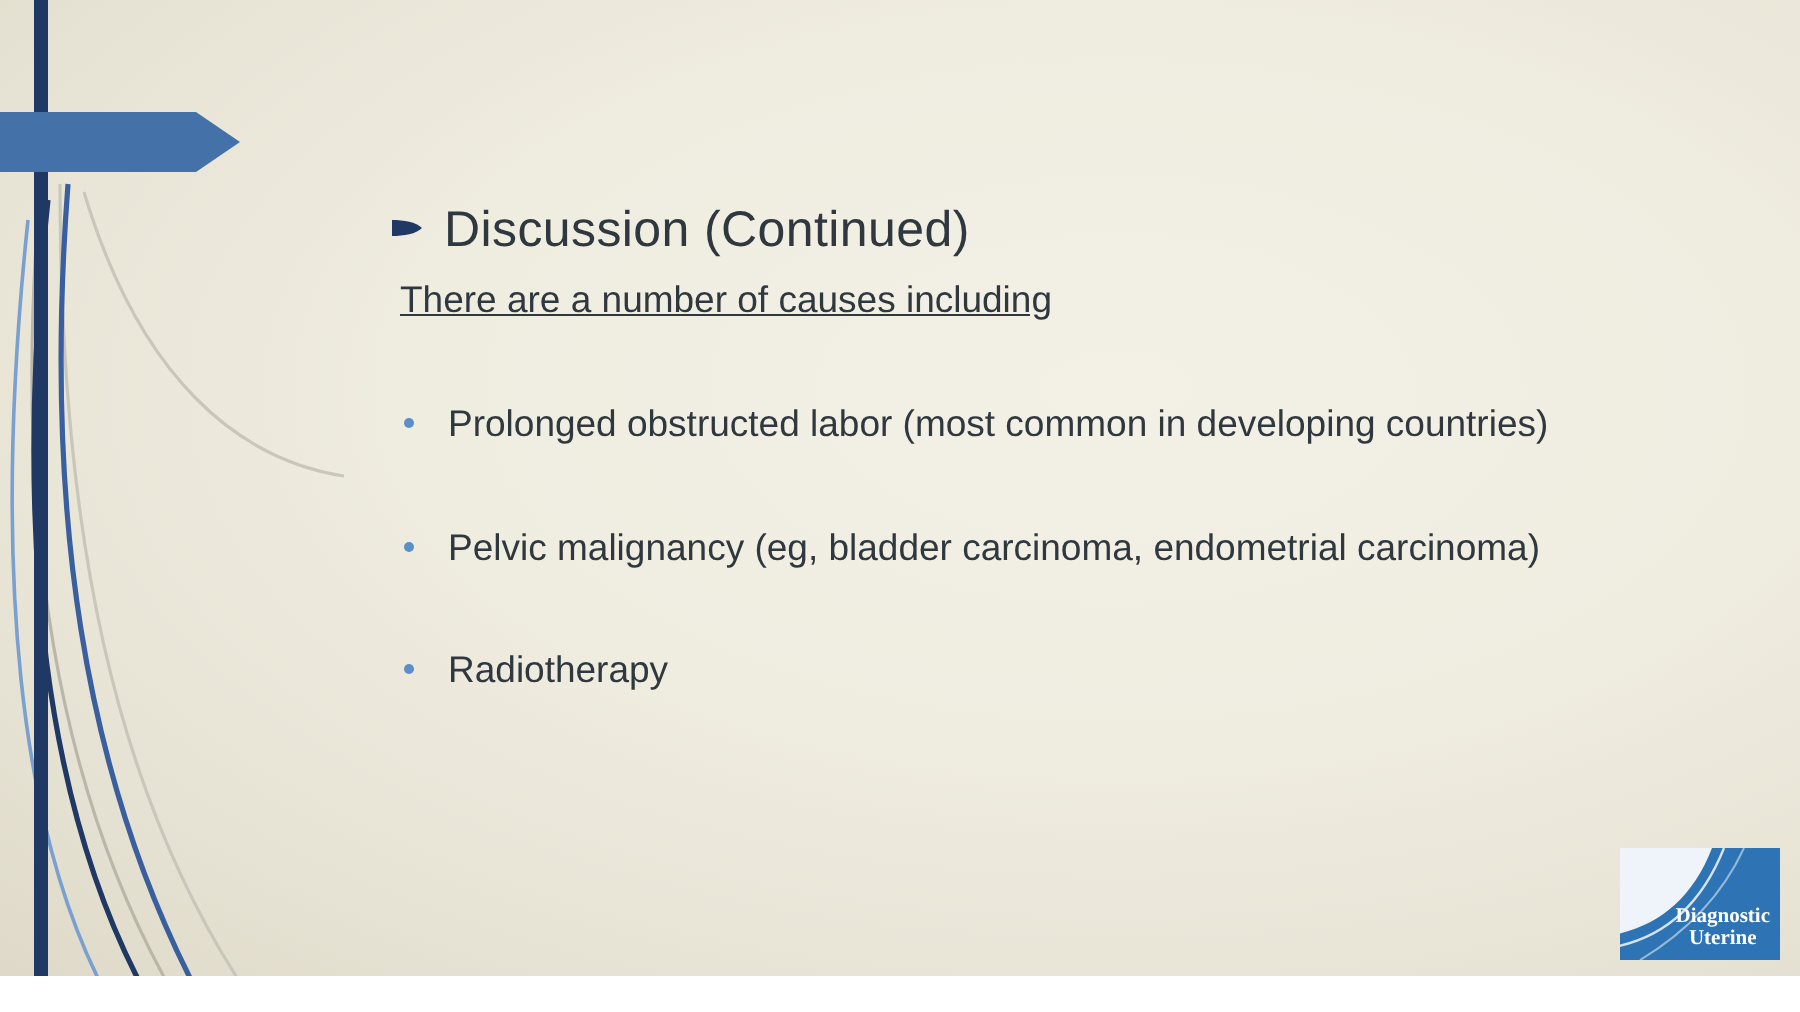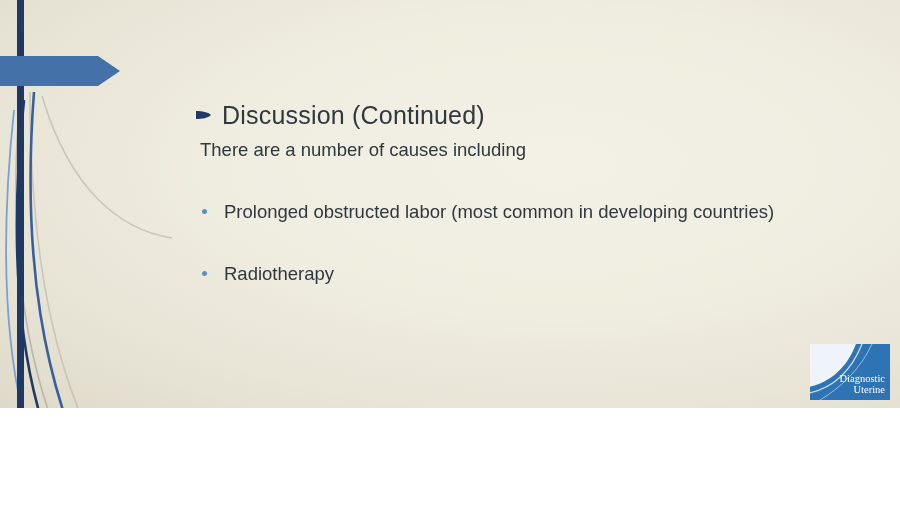--- a/index.html
+++ b/index.html
@@ -8,21 +8,21 @@
   }
   body {
     width: 900px;
     height: 506px;
     overflow: hidden;
     font-family: "Liberation Sans", sans-serif;
   }
   .slide {
     position: relative;
     width: 900px;
-    height: 408px;
+    height: 488px;
     background: radial-gradient(ellipse at 62% 40%, #f3f0e6 0%, #efece0 45%, #e6e2d3 80%, #ded9c8 100%);
     overflow: hidden;
   }
   
   .left-bar {
     position: absolute;
     left: 17px;
     top: 0;
     width: 7px;
     height: 506px;
@@ -70,20 +70,21 @@
     font-size: 25px;
     color: #30383f;
     letter-spacing: 0.2px;
     line-height: 1.2;
   }
   .lead {
     font-size: 18.5px;
     color: #30383f;
     margin: 6px 0 10px 4px;
     line-height: 1.3;
+    text-decoration: underline;
   }
   ul.bullets {
     list-style: none;
     margin: 0;
     padding: 0;
   }
   ul.bullets li {
     position: relative;
     padding-left: 28px;
     margin-bottom: 11px;
@@ -112,25 +113,26 @@
     bottom: 8px;
     width: 80px;
     height: 56px;
     background: #2e74b5;
     overflow: hidden;
   }
   .logo .logo-text {
     position: absolute;
     right: 5px;
     bottom: 4px;
-    text-align: right;
+    text-align: center;
     color: #ffffff;
     font-size: 10.5px;
     line-height: 1.12;
     font-family: "Liberation Serif", serif;
+    font-weight: bold;
   }
 </style>
 </head>
 <body>
 
 <div class="slide">
 
   <svg class="swoosh-layer" viewBox="0 0 260 506" preserveAspectRatio="none" xmlns="http://www.w3.org/2000/svg">
     <path d="M42 96 C 70 190, 120 230, 172 238" stroke="#c9c6ba" stroke-width="1.6" fill="none"></path>
     <path d="M30 92 C 30 260, 55 400, 130 506" stroke="#c9c6ba" stroke-width="1.6" fill="none"></path>
@@ -159,20 +161,24 @@
 
     <div class="lead">There are a number of causes including</div>
 
     <ul class="bullets">
       <li>
         <span class="dot"></span>
         <span>Prolonged obstructed labor (most common in developing countries)</span>
       </li>
       <li>
         <span class="dot"></span>
+        <span>Pelvic malignancy (eg, bladder carcinoma, endometrial carcinoma)</span>
+      </li>
+      <li>
+        <span class="dot"></span>
         <span>Radiotherapy</span>
       </li>
     </ul>
 
   </div>
 
   <div class="logo">
     <svg width="80" height="56" viewBox="0 0 80 56" xmlns="http://www.w3.org/2000/svg">
       <rect x="0" y="0" width="80" height="56" fill="#2e74b5"></rect>
       <path d="M-6 44 C 18 40, 36 26, 46 0 L 80 0 L 80 -4 L -6 -4 Z" fill="#ffffff" opacity="0.92"></path>

